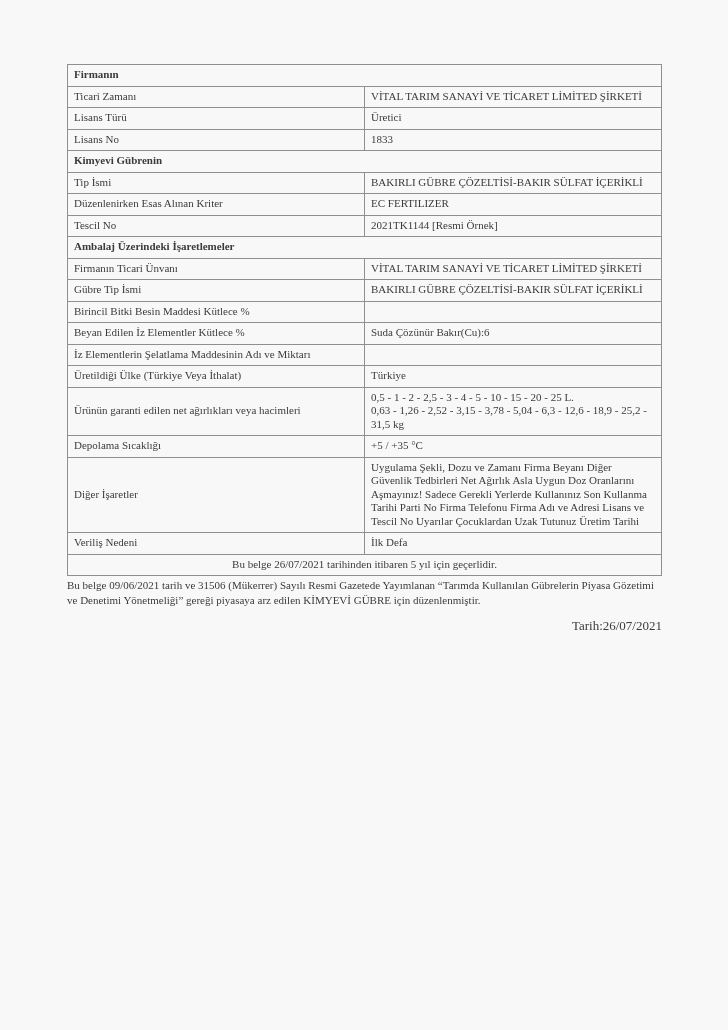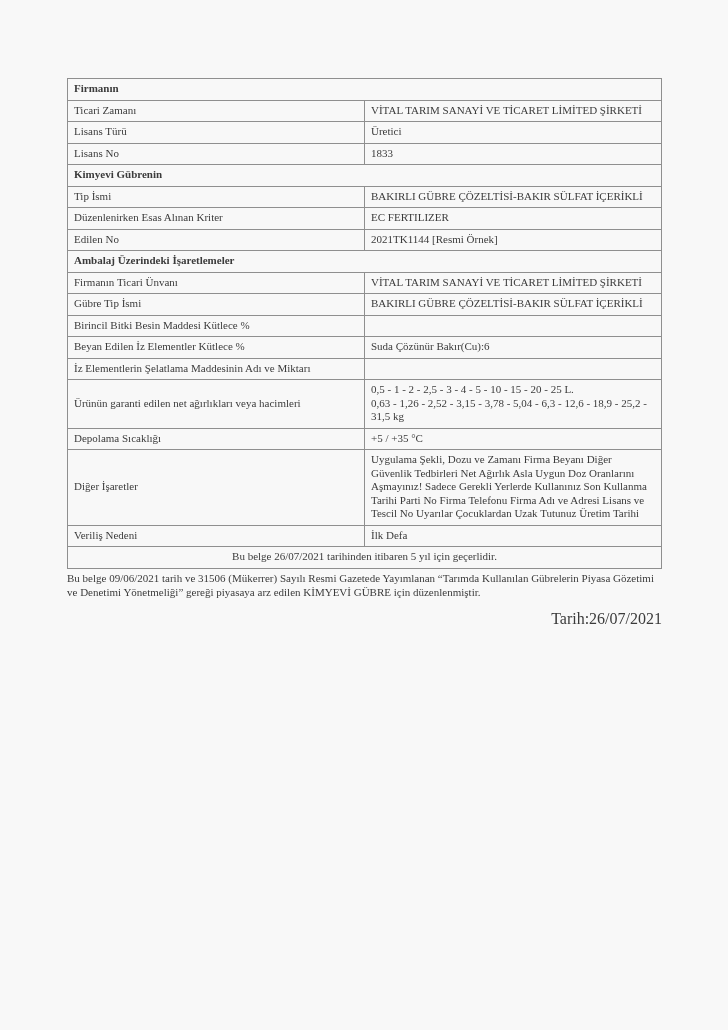--- a/index.html
+++ b/index.html
@@ -12,21 +12,21 @@
   .page {
     position: relative;
     width: 728px;
     height: 1030px;
     background: #f8f8f8;
     overflow: hidden;
   }
   .doc {
     position: absolute;
     left: 67px;
-    top: 78px;
+    top: 64px;
     width: 595px;
   }
   table.cert {
     border-collapse: collapse;
     width: 100%;
     table-layout: fixed;
   }
   table.cert td {
     border: 1px solid #8f8f8f;
     font-size: 11px;
@@ -38,21 +38,21 @@
   td.label-cell { width: 197px; }
   td.value-cell { white-space: pre-line; margin-left: 36px; }
   td.section-cell { font-weight: bold; }
   td.note-cell { font-weight: normal; text-align: center; }
   .footer-par {
     font-size: 11px;
     line-height: 14.5px;
     margin-top: 2px;
   }
   .footer-date {
-    font-size: 16px;
+    font-size: 13px;
     line-height: 14px;
     margin-top: 12px;
     text-align: right;
   }
 </style>
 </head>
 <body>
 
 <div class="page">
   <div class="doc">
@@ -78,21 +78,21 @@
           </tr>
           <tr>
             <td class="label-cell">Tip İsmi</td>
             <td class="value-cell">BAKIRLI GÜBRE ÇÖZELTİSİ-BAKIR SÜLFAT İÇERİKLİ</td>
           </tr>
           <tr>
             <td class="label-cell">Düzenlenirken Esas Alınan Kriter</td>
             <td class="value-cell">EC FERTILIZER</td>
           </tr>
           <tr>
-            <td class="label-cell">Edilen No</td>
+            <td class="label-cell">Tescil No</td>
             <td class="value-cell">2021TK1144 [Resmi Örnek]</td>
           </tr>
           <tr>
             <td colspan="2" class="section-cell">Ambalaj Üzerindeki İşaretlemeler</td>
           </tr>
           <tr>
             <td class="label-cell">Firmanın Ticari Ünvanı</td>
             <td class="value-cell">VİTAL TARIM SANAYİ VE TİCARET LİMİTED ŞİRKETİ</td>
           </tr>
           <tr>
@@ -103,20 +103,24 @@
             <td class="label-cell">Birincil Bitki Besin Maddesi Kütlece %</td>
             <td class="value-cell"></td>
           </tr>
           <tr>
             <td class="label-cell">Beyan Edilen İz Elementler Kütlece %</td>
             <td class="value-cell">Suda Çözünür Bakır(Cu):6</td>
           </tr>
           <tr>
             <td class="label-cell">İz Elementlerin Şelatlama Maddesinin Adı ve Miktarı</td>
             <td class="value-cell"></td>
+          </tr>
+          <tr>
+            <td class="label-cell">Üretildiği Ülke (Türkiye Veya İthalat)</td>
+            <td class="value-cell">Türkiye</td>
           </tr>
           <tr>
             <td class="label-cell">Ürünün garanti edilen net ağırlıkları veya hacimleri</td>
             <td class="value-cell">0,5 - 1 - 2 - 2,5 - 3 - 4 - 5 - 10 - 15 - 20 - 25 L.
 0,63 - 1,26 - 2,52 - 3,15 - 3,78 - 5,04 - 6,3 - 12,6 - 18,9 - 25,2 - 31,5 kg</td>
           </tr>
           <tr>
             <td class="label-cell">Depolama Sıcaklığı</td>
             <td class="value-cell">+5 / +35 °C</td>
           </tr>

